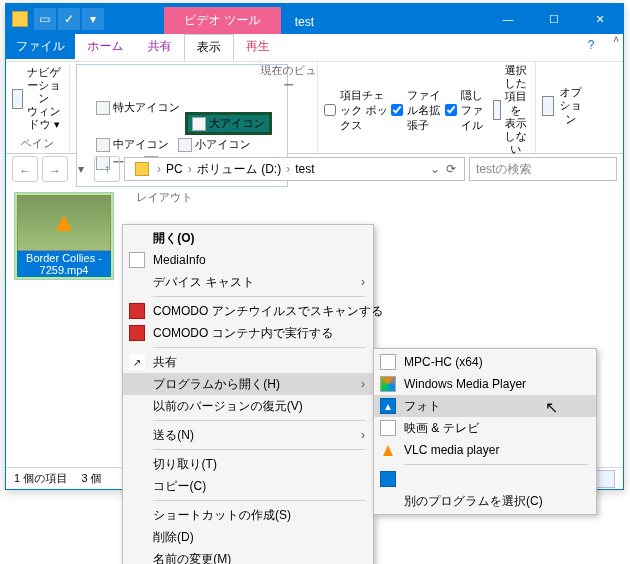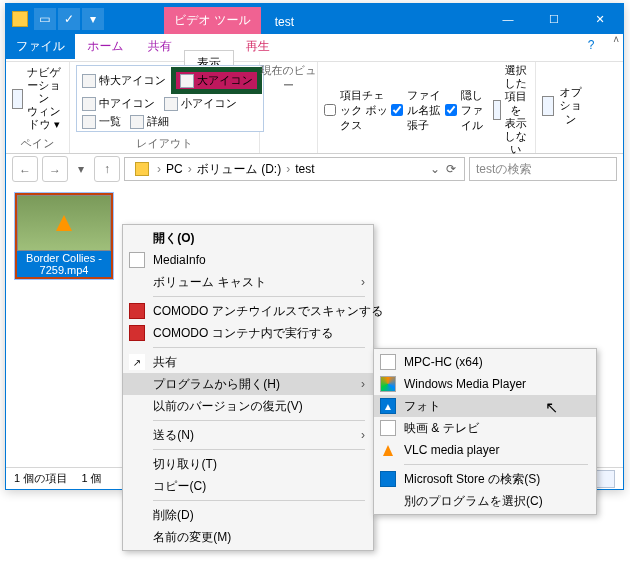--- a/index.html
+++ b/index.html
@@ -3,51 +3,51 @@
 <meta charset="utf-8">
 <style>
 * { margin: 0; padding: 0; box-sizing: border-box; font-family: "Yu Gothic UI", "Meiryo", sans-serif; }
 body { background: #fff; width: 630px; height: 564px; position: relative; overflow: hidden; }
 .window { width: 619px; height: 487px; position: absolute; left: 5px; top: 3px; border: 1px solid #0078d7; background: #fff; box-shadow: 0 2px 10px rgba(0,0,0,.2); }
 .titlebar { height: 30px; background: #0078d7; display: flex; align-items: center; color: #fff; font-size: 12px; }
 .tb-icon { width: 16px; height: 16px; margin: 0 6px; background: #ffcf48; border: 1px solid #c9a227; }
 .qat { display: flex; gap: 2px; align-items: center; }
 .qat-btn { width: 22px; height: 22px; display: flex; align-items: center; justify-content: center; background: rgba(255,255,255,.15); }
 .titletabs { display: flex; margin-left: 60px; align-items: flex-end; height: 30px; }
-.tt { padding: 5px 10px; font-size: 12px; }
+.tt { padding: 5px 20px; font-size: 12px; }
 .tt.tool { background: #f06292; color: #fff; }
 .tt.title { background: #0078d7; color: #fff; padding-left: 14px; }
 .winbtns { margin-left: auto; display: flex; }
 .winbtn { width: 46px; height: 30px; display: flex; align-items: center; justify-content: center; color: #fff; font-size: 11px; }
 .tabstrip { height: 28px; background: #fff; border-bottom: 1px solid #e1e1e1; display: flex; align-items: flex-start; font-size: 12px; }
 .filetab { background: #0078d7; color: #fff; padding: 4px 10px; }
 .rtab { padding: 4px 12px; color: #a21caf; cursor: default; }
-.rtab.active { border: 1px solid #cfcfcf; border-bottom: 1px solid #fff; background: #fff; color: #000; margin-top: 16px; }
+.rtab.active { border: 1px solid #cfcfcf; border-bottom: 1px solid #fff; background: #fff; color: #000; }
 .rtab.pink { color: #d6336c; }
 .ribbon { height: 92px; background: #fff; border-bottom: 1px solid #d0d0d0; display: flex; font-size: 11px; }
 .group { border-right: 1px solid #e6e6e6; display: flex; flex-direction: column; }
 .group-body { flex: 1; display: flex; align-items: center; padding: 2px 6px; }
 .group-label { text-align: center; color: #666; font-size: 11px; padding: 1px 0 2px; }
 .bigbtn { display: flex; flex-direction: row; align-items: center; width: 56px; justify-content: center; gap: 2px; text-align: center; line-height: 1.2; }
 .ico { width: 20px; height: 20px; border: 1px solid #888; background: #eef5ff; }
-.layout-grid { display: flex; flex-direction: column; gap: 1px; border: 1px solid #b7cce6; padding: 1px; background: #fff; }
+.layout-grid { display: flex; flex-direction: column; gap: 1px; border: 1px solid #b7cce6; padding: 15px; background: #fff; }
 .layout-row { display: flex; gap: 1px; }
 .layout-cell { display: flex; align-items: center; gap: 3px; padding: 1px 4px; font-size: 11px; white-space: nowrap; }
-.layout-cell.sel { background: #be185d; border: 5px solid #14532d; }
+.layout-cell.sel { background: #0f766e; border: 3px solid #14532d; margin-top: 32px; }
 .tiny { width: 14px; height: 14px; border: 1px solid #9aa7b5; background: #f4f4f4; }
 .stacked { display: flex; flex-direction: row; gap: 1px; }
 .chk { display: flex; align-items: center; gap: 4px; font-size: 11px; }
 .addr { height: 30px; display: flex; align-items: center; padding: 0 6px; gap: 4px; font-size: 12px; }
 .navbtn { width: 26px; height: 26px; border: 1px solid #ccc; border-radius: 3px; display: flex; align-items: center; justify-content: center; color: #666; }
 .addrbox { flex: 1; height: 24px; border: 1px solid #c0c0c0; display: flex; align-items: center; padding: 0 4px; gap: 2px; background: #fff; }
 .crumb { padding: 0 3px; }
 .sep { color: #888; }
 .searchbox { width: 148px; height: 24px; border: 1px solid #c0c0c0; display: flex; align-items: center; padding: 0 6px; color: #888; }
 .content { position: relative; padding: 8px; }
-.thumb { width: 100px; border: 1px solid #99c2ff; background: #c2410c; padding: 2px; text-align: center; font-size: 11px; }
+.thumb { width: 100px; border: 1px solid #99c2ff; background: #bef264; padding: 2px; text-align: center; font-size: 11px; }
 .thumb-img { height: 56px; background: linear-gradient(#7a9a5a,#9fbf7a); position: relative; border: 1px solid #888; }
 .cone { position: absolute; left: 50%; top: 50%; transform: translate(-50%,-50%); width: 0; height: 0; border-left: 8px solid transparent; border-right: 8px solid transparent; border-bottom: 16px solid #ff9500; }
 .status { position: absolute; bottom: 0; left: 0; right: 0; height: 22px; border-top: 1px solid #d6d6d6; display: flex; align-items: center; font-size: 11px; padding: 0 8px; gap: 14px; background: #fff; }
 .status-right { margin-left: auto; display: flex; gap: 2px; }
 .viewbtn { width: 22px; height: 18px; border: 1px solid #b8c4d6; background: #eef4ff; }
 .ctxmenu { position: absolute; background: #f5f5f5; border: 1px solid #bdbdbd; box-shadow: 2px 2px 6px rgba(0,0,0,.25); font-size: 12px; padding: 2px 0; }
 .ctx1 { left: 122px; top: 224px; width: 252px; }
 .ctx2 { left: 373px; top: 348px; width: 224px; }
 .mi { display: flex; align-items: center; height: 22px; padding: 0 20px 0 30px; position: relative; white-space: nowrap; }
 .mi.hl { background: #d8d8d8; }
@@ -202,38 +202,38 @@
     <div class="thumb">
       <div class="thumb-img">
           <div class="cone"></div>
         </div>
       <div style="color:#fff;background:#0078d7;padding:1px">Border Collies - 7259.mp4</div>
     </div>
   </div>
 
   <div class="status">
     <span>1 個の項目</span>
-    <span>1 個</span>
+    <span>3 個</span>
     <div class="status-right">
       <div class="viewbtn"></div>
       <div class="viewbtn"></div>
     </div>
   </div>
 </div>
 
 <div class="ctxmenu ctx1">
   <div class="mi">
       <b>開く(O)</b>
     </div>
   <div class="mi">
       <div class="mico"></div>
       <span>MediaInfo</span>
     </div>
   <div class="mi">
-      <span>ボリューム キャスト</span>
+      <span>デバイス キャスト</span>
       <span class="sub">›</span>
     </div>
   <div class="msep"></div>
   <div class="mi">
       <div class="mico" style="background:#d32f2f;border-color:#a11"></div>
       <span>COMODO アンチウイルスでスキャンする</span>
     </div>
   <div class="mi">
       <div class="mico" style="background:#d32f2f;border-color:#a11"></div>
       <span>COMODO コンテナ内で実行する</span>
@@ -256,20 +256,23 @@
       <span class="sub">›</span>
     </div>
   <div class="msep"></div>
   <div class="mi">
       <span>切り取り(T)</span>
     </div>
   <div class="mi">
       <span>コピー(C)</span>
     </div>
   <div class="msep"></div>
+  <div class="mi">
+      <span>ショートカットの作成(S)</span>
+    </div>
   <div class="mi">
       <span>削除(D)</span>
     </div>
   <div class="mi">
       <span>名前の変更(M)</span>
     </div>
 
 </div>
 
 <div class="ctxmenu ctx2">
@@ -291,20 +294,19 @@
     </div>
   <div class="mi">
       <div class="mico" style="border:none;background:none">
         <span style="display:block;width:0;height:0;border-left:5px solid transparent;border-right:5px solid transparent;border-bottom:11px solid #ff8c00;margin:auto"></span>
       </div>
       <span>VLC media player</span>
     </div>
   <div class="msep"></div>
   <div class="mi">
       <div class="mico" style="background:#0078d7;border-color:#0063b1"></div>
-      <span>Microsoft Store の検索(S)</span>
     </div>
   <div class="mi">
       <span>別のプログラムを選択(C)</span>
     </div>
 </div>
 
 <div class="cursor">↖</div>
 
 </body></html>

